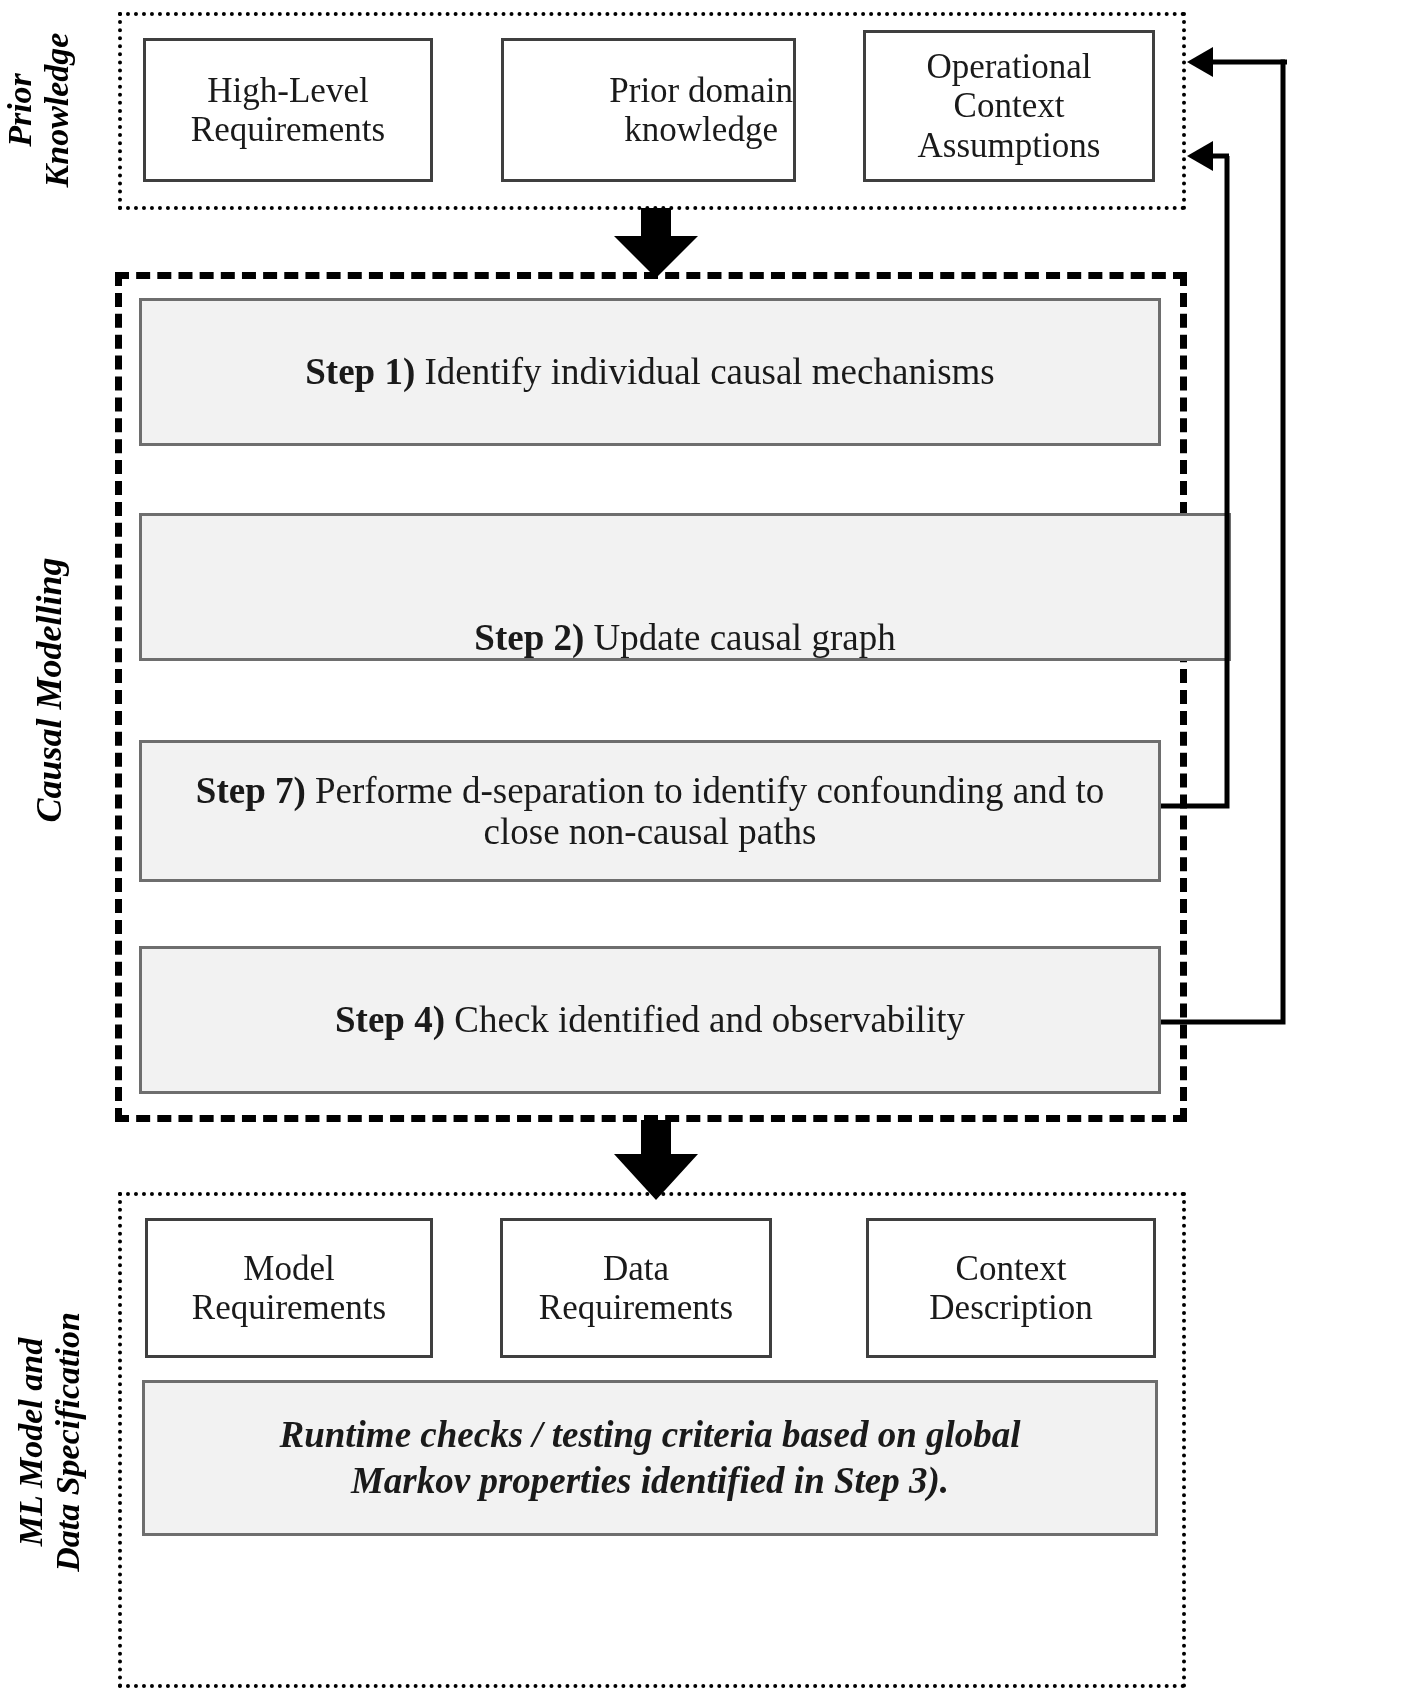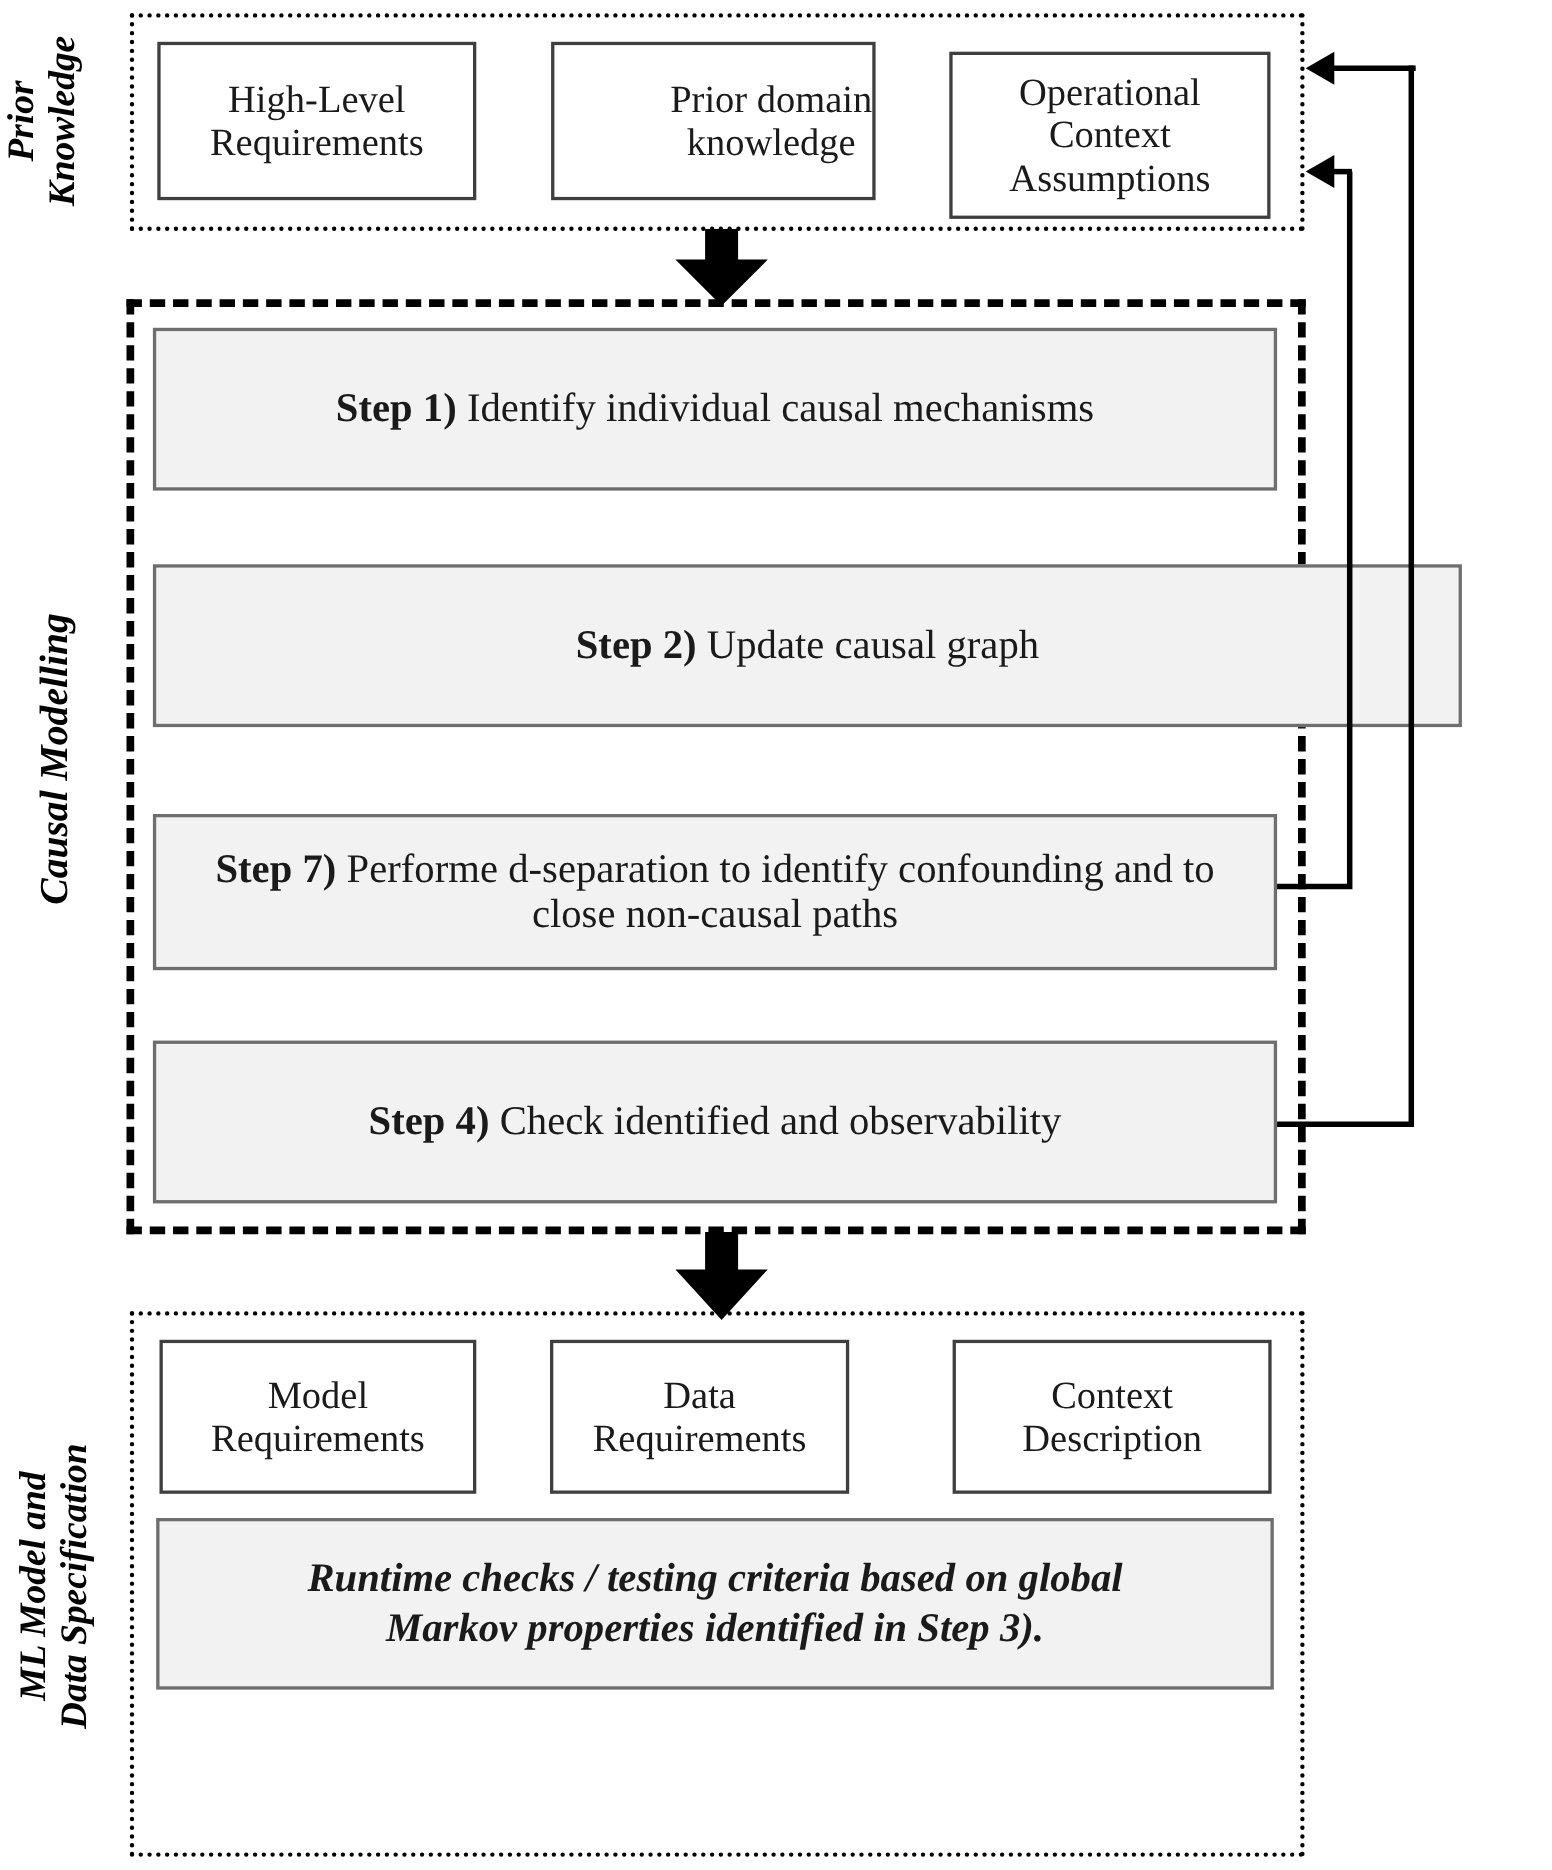--- a/index.html
+++ b/index.html
@@ -97,41 +97,41 @@
   <div class="node node-plain" style="left:143px; top:38px; width:290px; height:144px; font-size:35px;">
     <span>High-Level
 Requirements</span>
   </div>
 
   <div class="node node-plain" style="left:501px; top:38px; width:295px; height:144px; font-size:35px;justify-content:flex-end;">
     <span>Prior domain
 knowledge</span>
   </div>
 
-  <div class="node node-plain" style="left:863px; top:47px; width:292px; height:152px; font-size:35px;">
+  <div class="node node-plain" style="left:863px; top:30px; width:292px; height:152px; font-size:35px;">
     <span>Operational
 Context
 Assumptions</span>
   </div>
 
   <div class="block-arrow" style="left:608px; top:208px; width:96px; height:70px;">
     <svg width="96" height="70" viewBox="0 0 96 70">
       <polygon points="33,0 63,0 63,28 90,28 48,70 6,28 33,28" fill="#000000"></polygon>
     </svg>
   </div>
 
   <div class="side-label" style="left:-105px; top:660px; width:330px; height:60px; font-size:36px;">Causal Modelling</div>
 
   <div class="group group-dashed" style="left:115px; top:272px; width:1072px; height:850px;"></div>
 
   <div class="node node-grey" style="left:139px; top:298px; width:1022px; height:148px; font-size:37px;">
     <span><span class="step-label">Step 1)</span><span> Identify individual causal mechanisms</span></span>
   </div>
 
-  <div class="node node-grey" style="left:139px; top:513px; width:1190px; height:148px; font-size:37px;">
+  <div class="node node-grey" style="left:139px; top:513px; width:1092px; height:148px; font-size:37px;align-items:flex-end;">
     <span><span class="step-label">Step 2)</span><span> Update causal graph</span></span>
   </div>
 
   <div class="node node-grey" style="left:139px; top:740px; width:1022px; height:142px; font-size:37px; padding:0 14px;">
     <span><span class="step-label">Step 7)</span><span> Performe d-separation to identify confounding and to close non-causal paths</span></span>
   </div>
 
   <div class="node node-grey" style="left:139px; top:946px; width:1022px; height:148px; font-size:37px;">
     <span><span class="step-label">Step 4)</span><span> Check identified and observability</span></span>
   </div>

